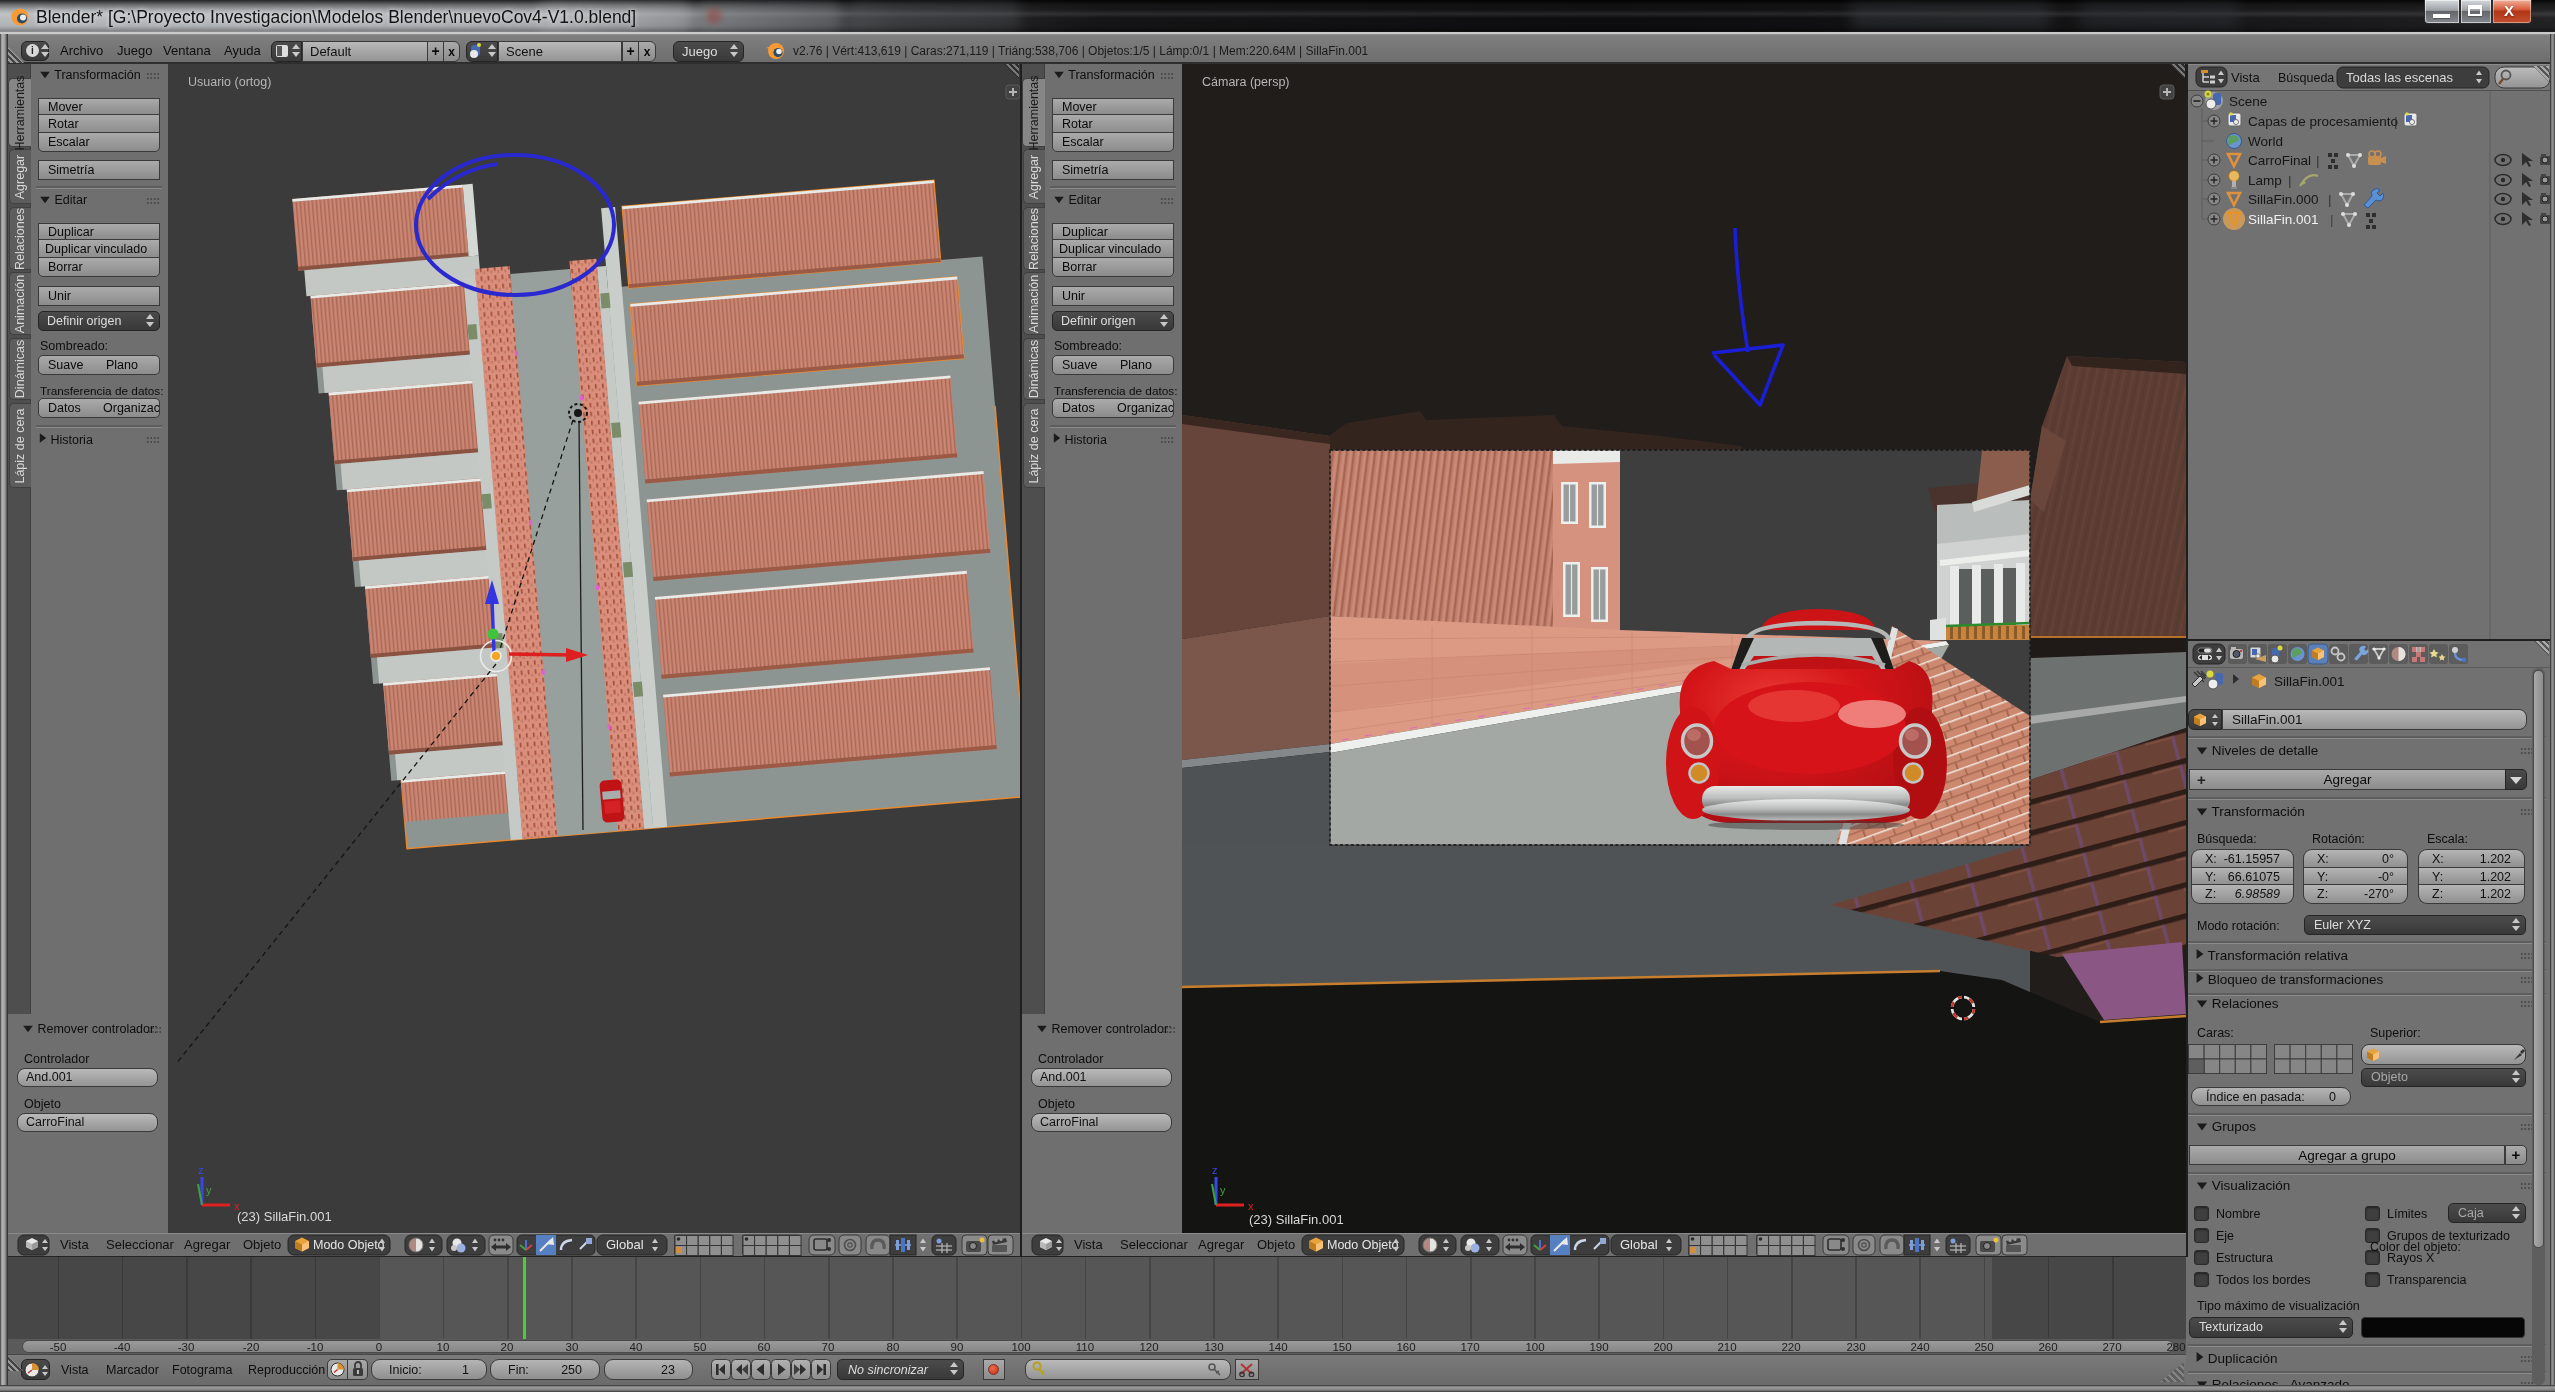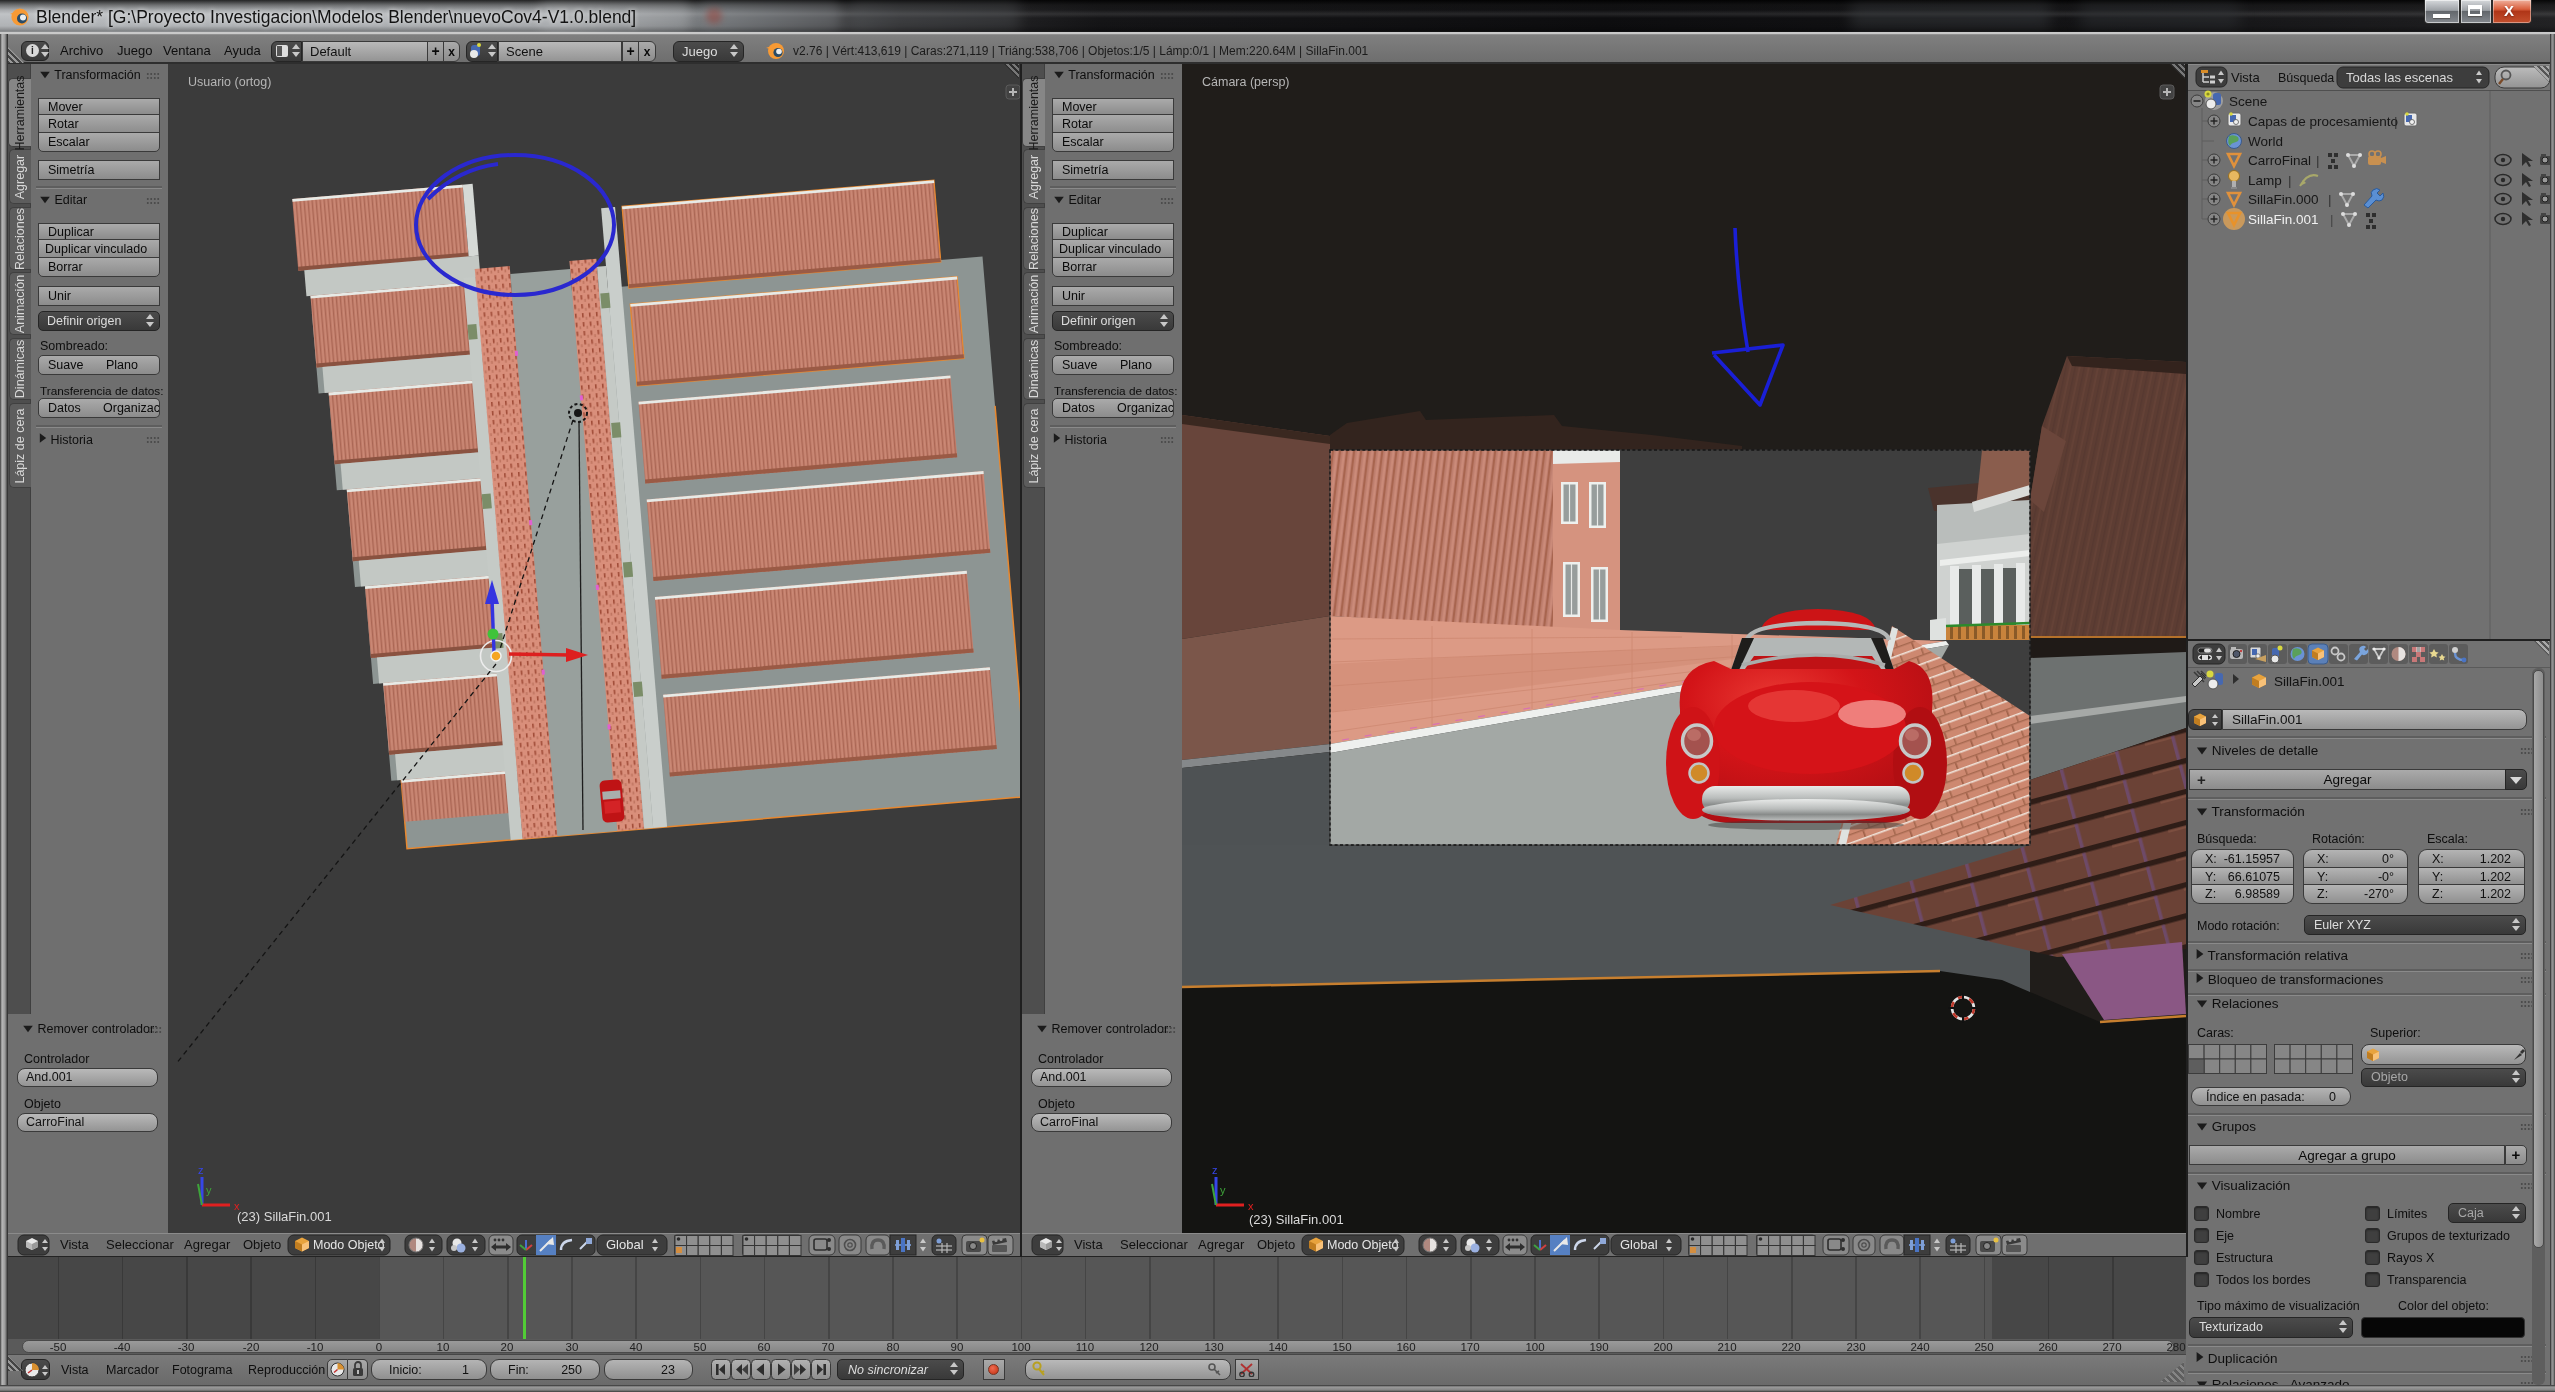--- a/index.html
+++ b/index.html
@@ -1065,21 +1065,21 @@
 <div class="num" style="left:2191px;top:849px;width:103px;height:18px;border-radius:9px 9px 0 0;border-bottom:none;">
       <span style="position:absolute;left:13px;top:2px;">X:</span>
       <span style="position:absolute;right:13px;top:2px;">-61.15957</span>
     </div>
 <div class="num" style="left:2191px;top:867px;width:103px;height:18px;border-radius:0;">
       <span style="position:absolute;left:13px;top:2px;">Y:</span>
       <span style="position:absolute;right:13px;top:2px;">66.61075</span>
     </div>
 <div class="num" style="left:2191px;top:885px;width:103px;height:19px;border-radius:0 0 9px 9px;border-top:none;">
       <span style="position:absolute;left:13px;top:2px;">Z:</span>
-      <span style="position:absolute;right:13px;top:2px;">6.98589</span>
+      <span style="position:absolute;right:13px;top:2px;font-style:italic;">6.98589</span>
     </div>
 <div class="num" style="left:2303px;top:849px;width:105px;height:18px;border-radius:9px 9px 0 0;border-bottom:none;">
       <span style="position:absolute;left:13px;top:2px;">X:</span>
       <span style="position:absolute;right:13px;top:2px;">0°</span>
     </div>
 <div class="num" style="left:2303px;top:867px;width:105px;height:18px;border-radius:0;">
       <span style="position:absolute;left:13px;top:2px;">Y:</span>
       <span style="position:absolute;right:13px;top:2px;">-0°</span>
     </div>
 <div class="num" style="left:2303px;top:885px;width:105px;height:19px;border-radius:0 0 9px 9px;border-top:none;">
@@ -1175,21 +1175,21 @@
 <div class="chk" style="left:2365px;top:1228px;"></div>
     <div class="lbl" style="left:2387px;top:1229px;">Grupos de texturizado</div>
 <div class="chk" style="left:2365px;top:1250px;"></div>
     <div class="lbl" style="left:2387px;top:1251px;">Rayos X</div>
 <div class="chk" style="left:2365px;top:1272px;"></div>
     <div class="lbl" style="left:2387px;top:1273px;">Transparencia</div>
 <div class="dd" style="left:2448px;top:1203px;width:78px;height:20px;"><span style="position:relative;left:9px;top:2px;color:#a8a8a8;">Caja</span></div>
 <div class="ud udu" style="left:2512px;top:1206px;"></div>
     <div class="ud udd" style="left:2512px;top:1214px;"></div>
 <div class="lbl" style="left:2197px;top:1299px;">Tipo máximo de visualización</div>
-<div class="lbl" style="left:2370px;top:1299px;margin-left:28px;">Color del objeto:</div>
+<div class="lbl" style="left:2370px;top:1240px;">Color del objeto:</div>
 <div class="dd" style="left:2189px;top:1317px;width:164px;height:21px;"><span style="position:relative;left:9px;top:2px;">Texturizado</span></div>
 <div class="ud udu" style="left:2339px;top:1320px;"></div>
     <div class="ud udd" style="left:2339px;top:1328px;"></div>
 <div class="a" style="left:2361px;top:1317px;width:164px;height:21px;background:#060606;border:1px solid #333;border-radius:4px;"></div>
 <div class="sep" style="left:2188px;top:1344px;width:358px;"></div>
 <div class="lbl" style="left:2196px;top:1351px;font-size:13.5px;"><span class="tr" style="transform:scale(.85);"></span> Duplicación</div>
 <div class="dots" style="left:2520px;top:1355px;"></div>
 <div class="sep" style="left:2188px;top:1371px;width:358px;"></div>
 <div class="lbl" style="left:2196px;top:1377px;font-size:13.5px;"><span class="td" style="transform:scale(.85);"></span> Relaciones - Avanzado</div>
 <div class="dots" style="left:2520px;top:1381px;"></div>

